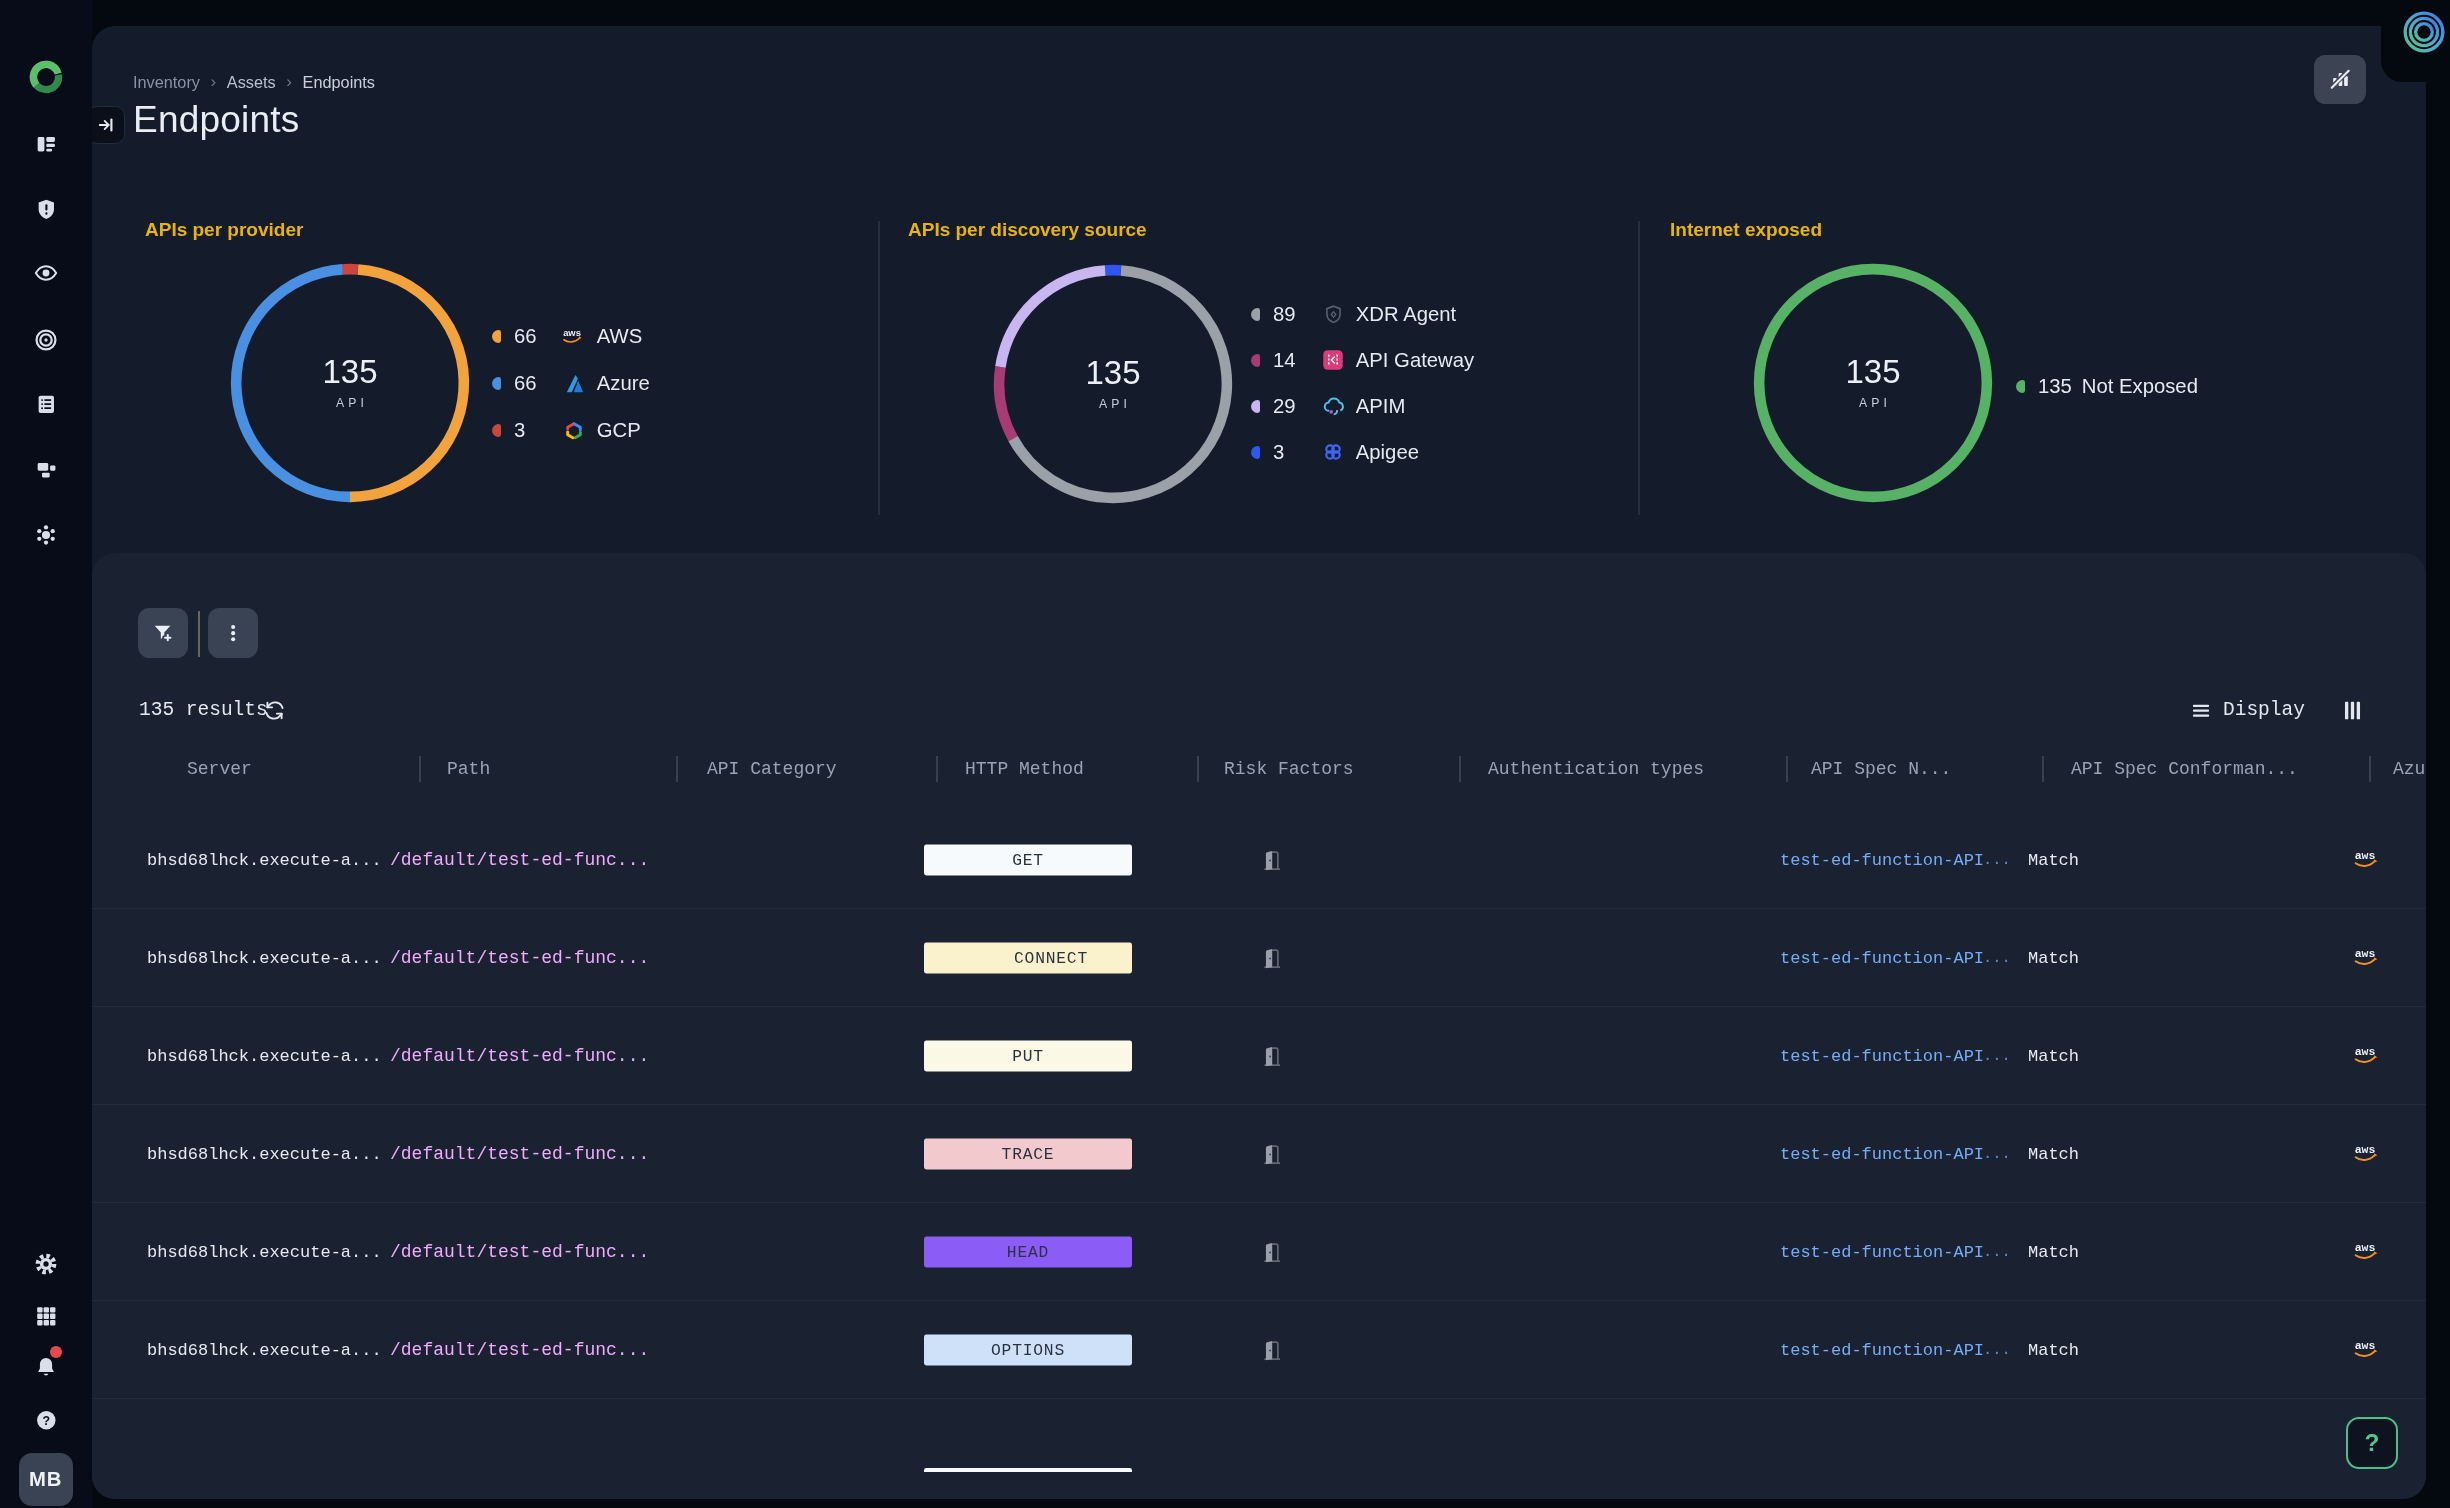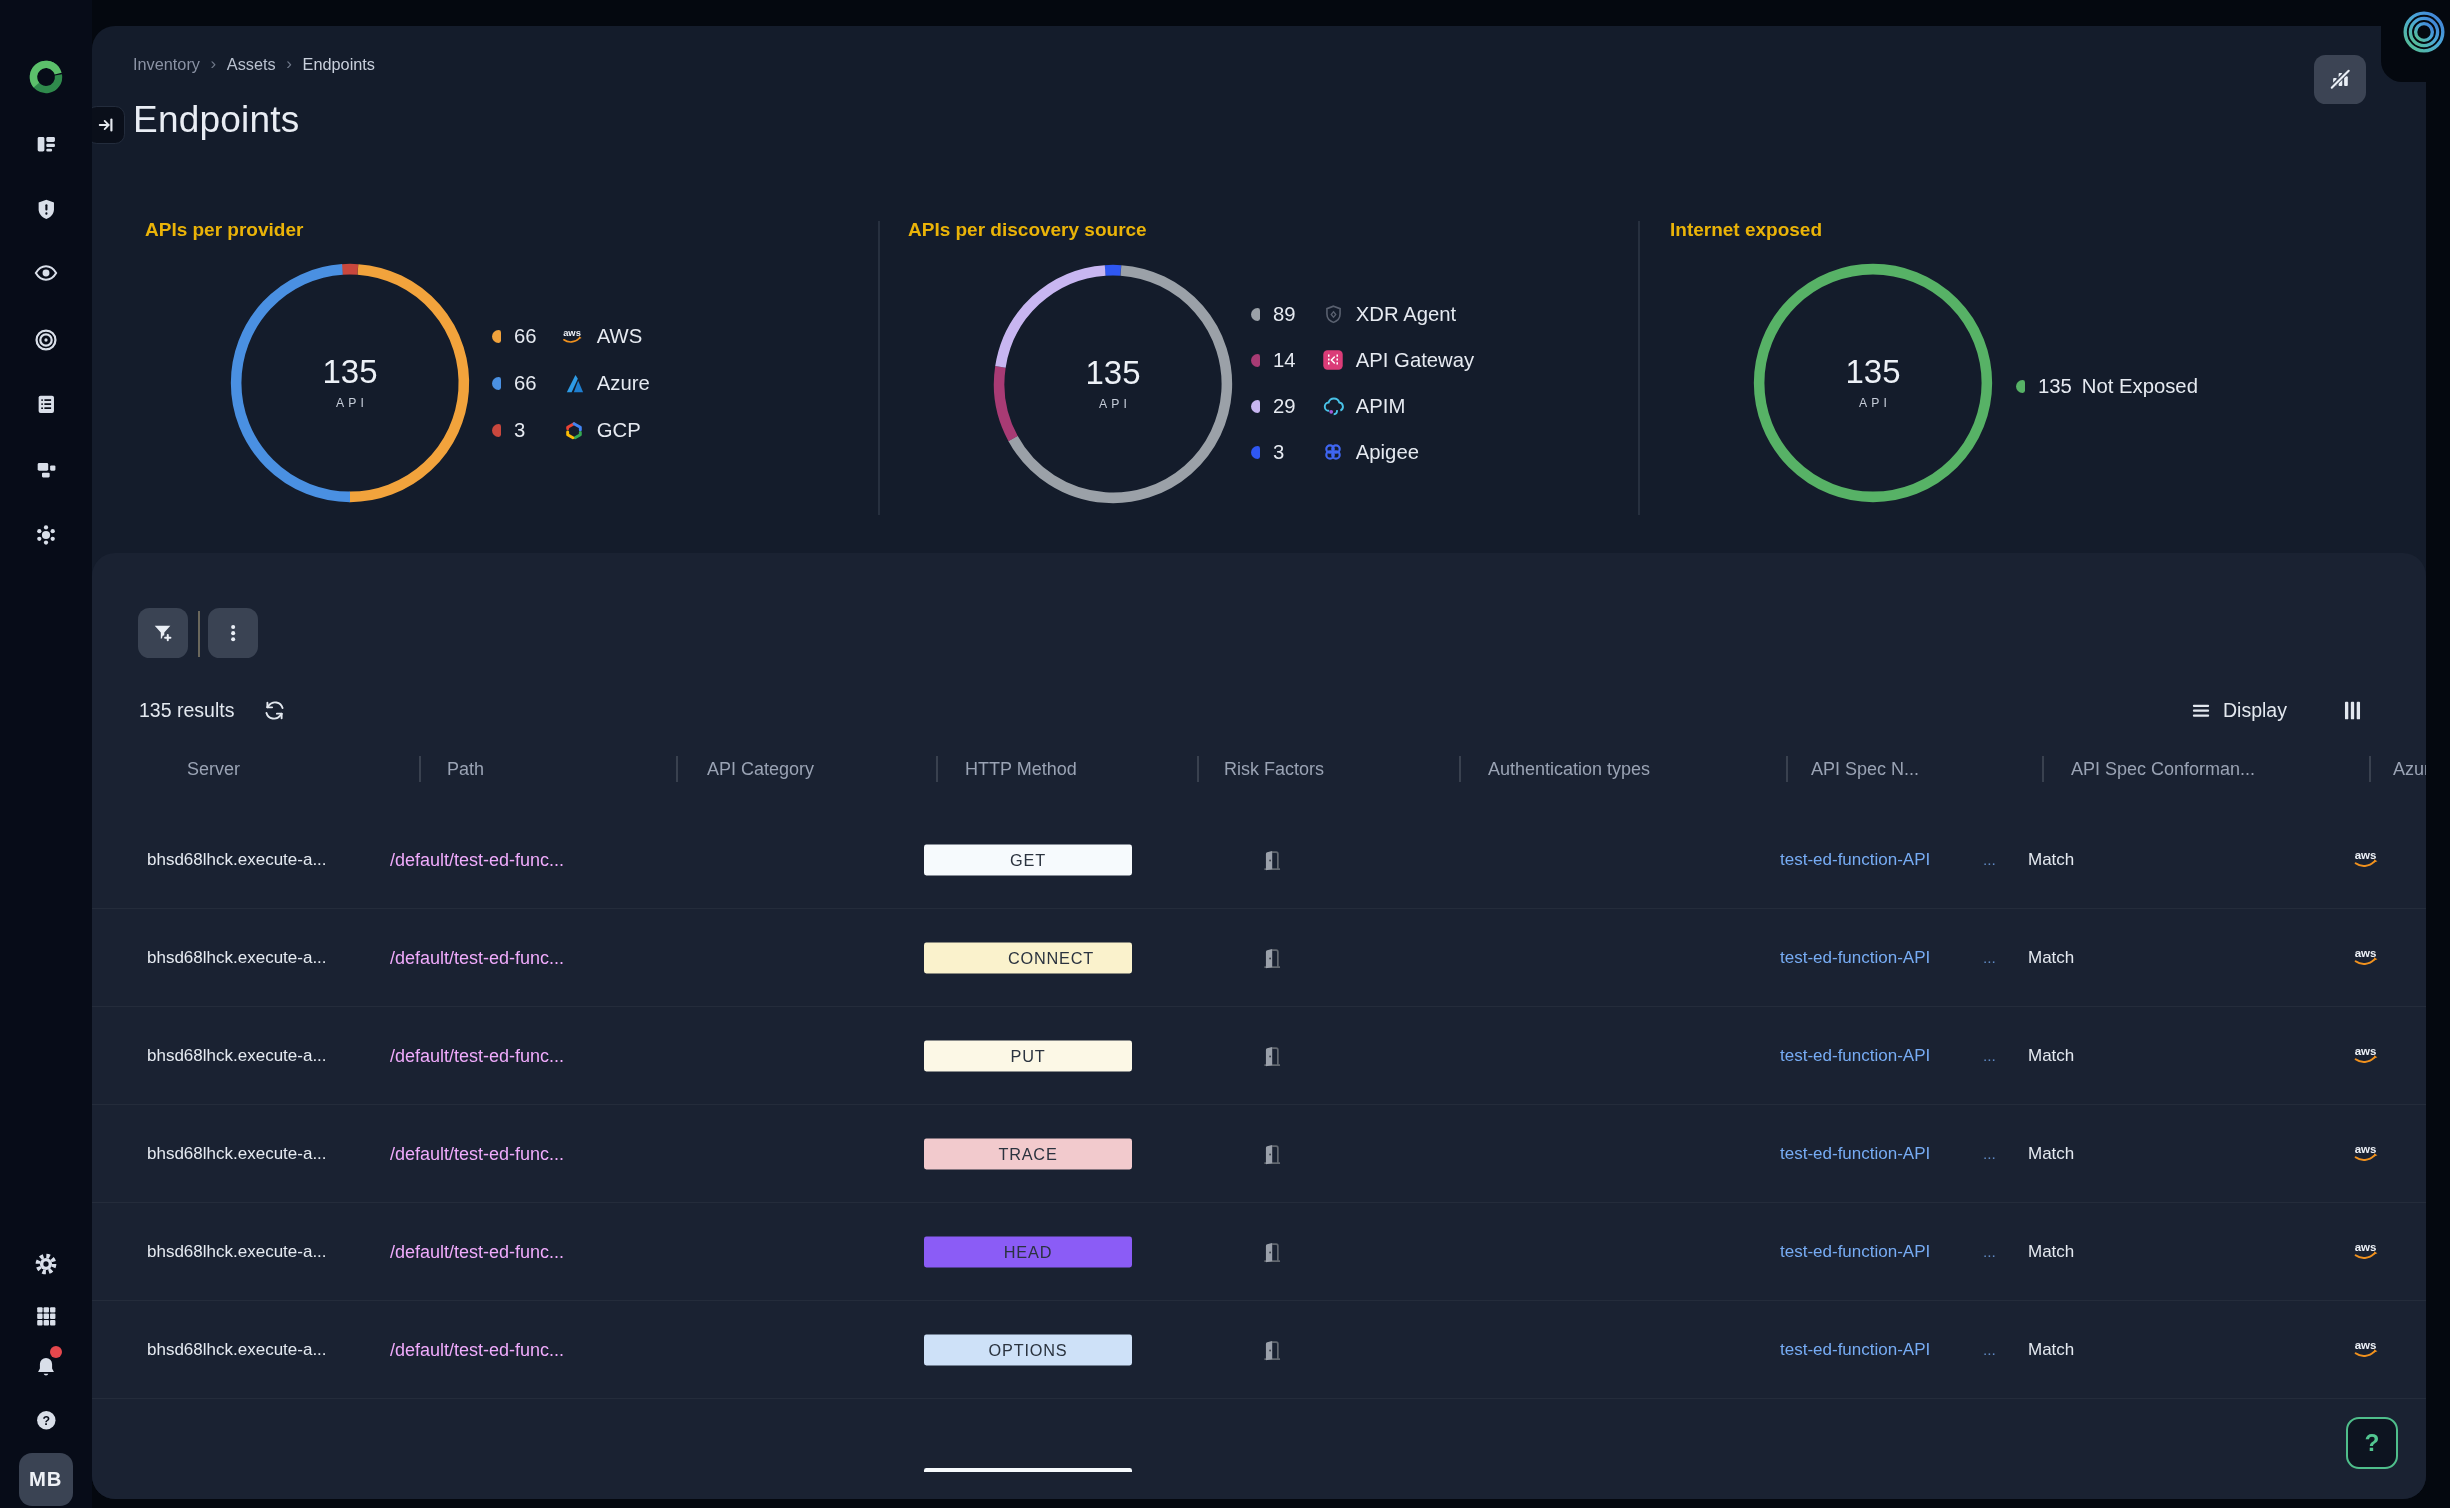--- a/index.html
+++ b/index.html
@@ -14,21 +14,21 @@
 
   
   #rings { position:absolute; left:2401px; top:9px; width:46px; height:46px; z-index:9; }
   #help-fab { position:absolute; left:2346px; top:1417px; width:52px; height:52px; border-radius:13px; border:2.4px solid #4FBE8B; background:#0D1420; color:#52C690; font-size:24.4px; font-weight:800; display:flex; align-items:center; justify-content:center; cursor:pointer; z-index:9; }
 
   
   #panel { position:absolute; left:92px; top:26px; width:2334px; height:1473px; background:#141C2B; border-radius:23px; z-index:1; }
   #notch { position:absolute; right:-0.8px; top:-0.8px; width:46px; height:57px; background:#04080F; border-bottom-left-radius:21px; }
   #chart-toggle { position:absolute; left:2222px; top:28.5px; width:52px; height:49px; background:#3C4454; border:none; border-radius:11.4px; display:flex; align-items:center; justify-content:center; cursor:pointer; }
 
-  #breadcrumb { position:absolute; left:41px; top:28px; display:flex; align-items:center; gap:10.6px; font-size:16.3px;text-align:center; }
+  #breadcrumb { position:absolute; left:41px; top:46px; display:flex; align-items:center; gap:10.6px; font-size:16.3px;text-align:center; }
   #breadcrumb .bc0 { color:#8A92A4; cursor:pointer; }
   #breadcrumb .bc1 { color:#B9C1CF; cursor:pointer; }
   #breadcrumb .bc2 { color:#C9D0DC; cursor:pointer; }
   #breadcrumb .sep { color:#6E7788; font-size:17px; }
 
   #collapse-btn { position:absolute; left:-4.9px; top:80px; width:38px; height:38px; background:#0A0F1A; border:1.6px solid #232C3C; border-radius:9.8px; display:flex; align-items:center; justify-content:center; cursor:pointer; }
   #page-title { position:absolute; left:41px; top:73px; font-size:37px; font-weight:500; color:#E9EDF4; letter-spacing:0.2px; }
 
   
   .chart-title { position:absolute; top:193px; font-size:19px; font-weight:700; color:#eab308; }
@@ -44,21 +44,21 @@
   #lg0 { left:400px; top:287px; } #lg1 { left:1159px; top:265px; } #lg2 { left:1924px; top:337px; }
   .lrow { display:flex; align-items:center; }
   #lg0 .lrow { height:47px; } #lg1 .lrow { height:46px; } #lg2 .lrow { height:47px; }
   .dot { width:9px; height:13px; border-radius:6.5px 2.4px 2.4px 6.5px; flex:0 0 9px; }
   .lnum { font-size:20.3px; color:#E6EAF1; margin-left:13px; width:47px; }
   #lg2 .lnum { width:34px; }
   .licon { width:26px; height:23px; display:flex; align-items:center; justify-content:center; flex:0 0 26px; }
   .llab { font-size:20.3px; color:#E6EAF1; margin-left:9.8px; white-space:nowrap; }
 
   
-  #card { position:absolute; left:0; top:527px; width:2334px; height:946px; background:#1A2232; border-radius:23px; overflow:hidden; }
+  #card { position:absolute; left:0; top:527px; width:2334px; height:946px; background:#1A2232; border-radius:23px; overflow:hidden;font-family:Liberation Mono, monospace; }
   .tool-btn { position:absolute; top:55px; width:50px; height:50px; background:#3A4353; border:none; border-radius:11.4px; display:flex; align-items:center; justify-content:center; cursor:pointer; }
   #filter-btn { left:46px; } #kebab-btn { left:116px; }
   #tool-div { position:absolute; left:106px; top:58px; width:1.6px; height:46px; background:#6A675C; }
   #results { position:absolute; left:47px; top:146px; font-size:19.5px; color:#E3E8EF; }
   #refresh-btn { position:absolute; left:171px; top:146px; width:23px; height:23px; background:none; border:none; cursor:pointer; padding:0; }
   #display-ic { position:absolute; left:2098px; top:148px; }
   #display-lb { position:absolute; left:2131px; top:146px; font-size:19.5px; color:#E3E8EF; cursor:pointer; }
   #columns-btn { position:absolute; left:2250px; top:147px; background:none; border:none; cursor:pointer; padding:0; }
 
   #thead { position:absolute; left:0; top:195px; width:100%; height:49px;margin-left:40px; }

